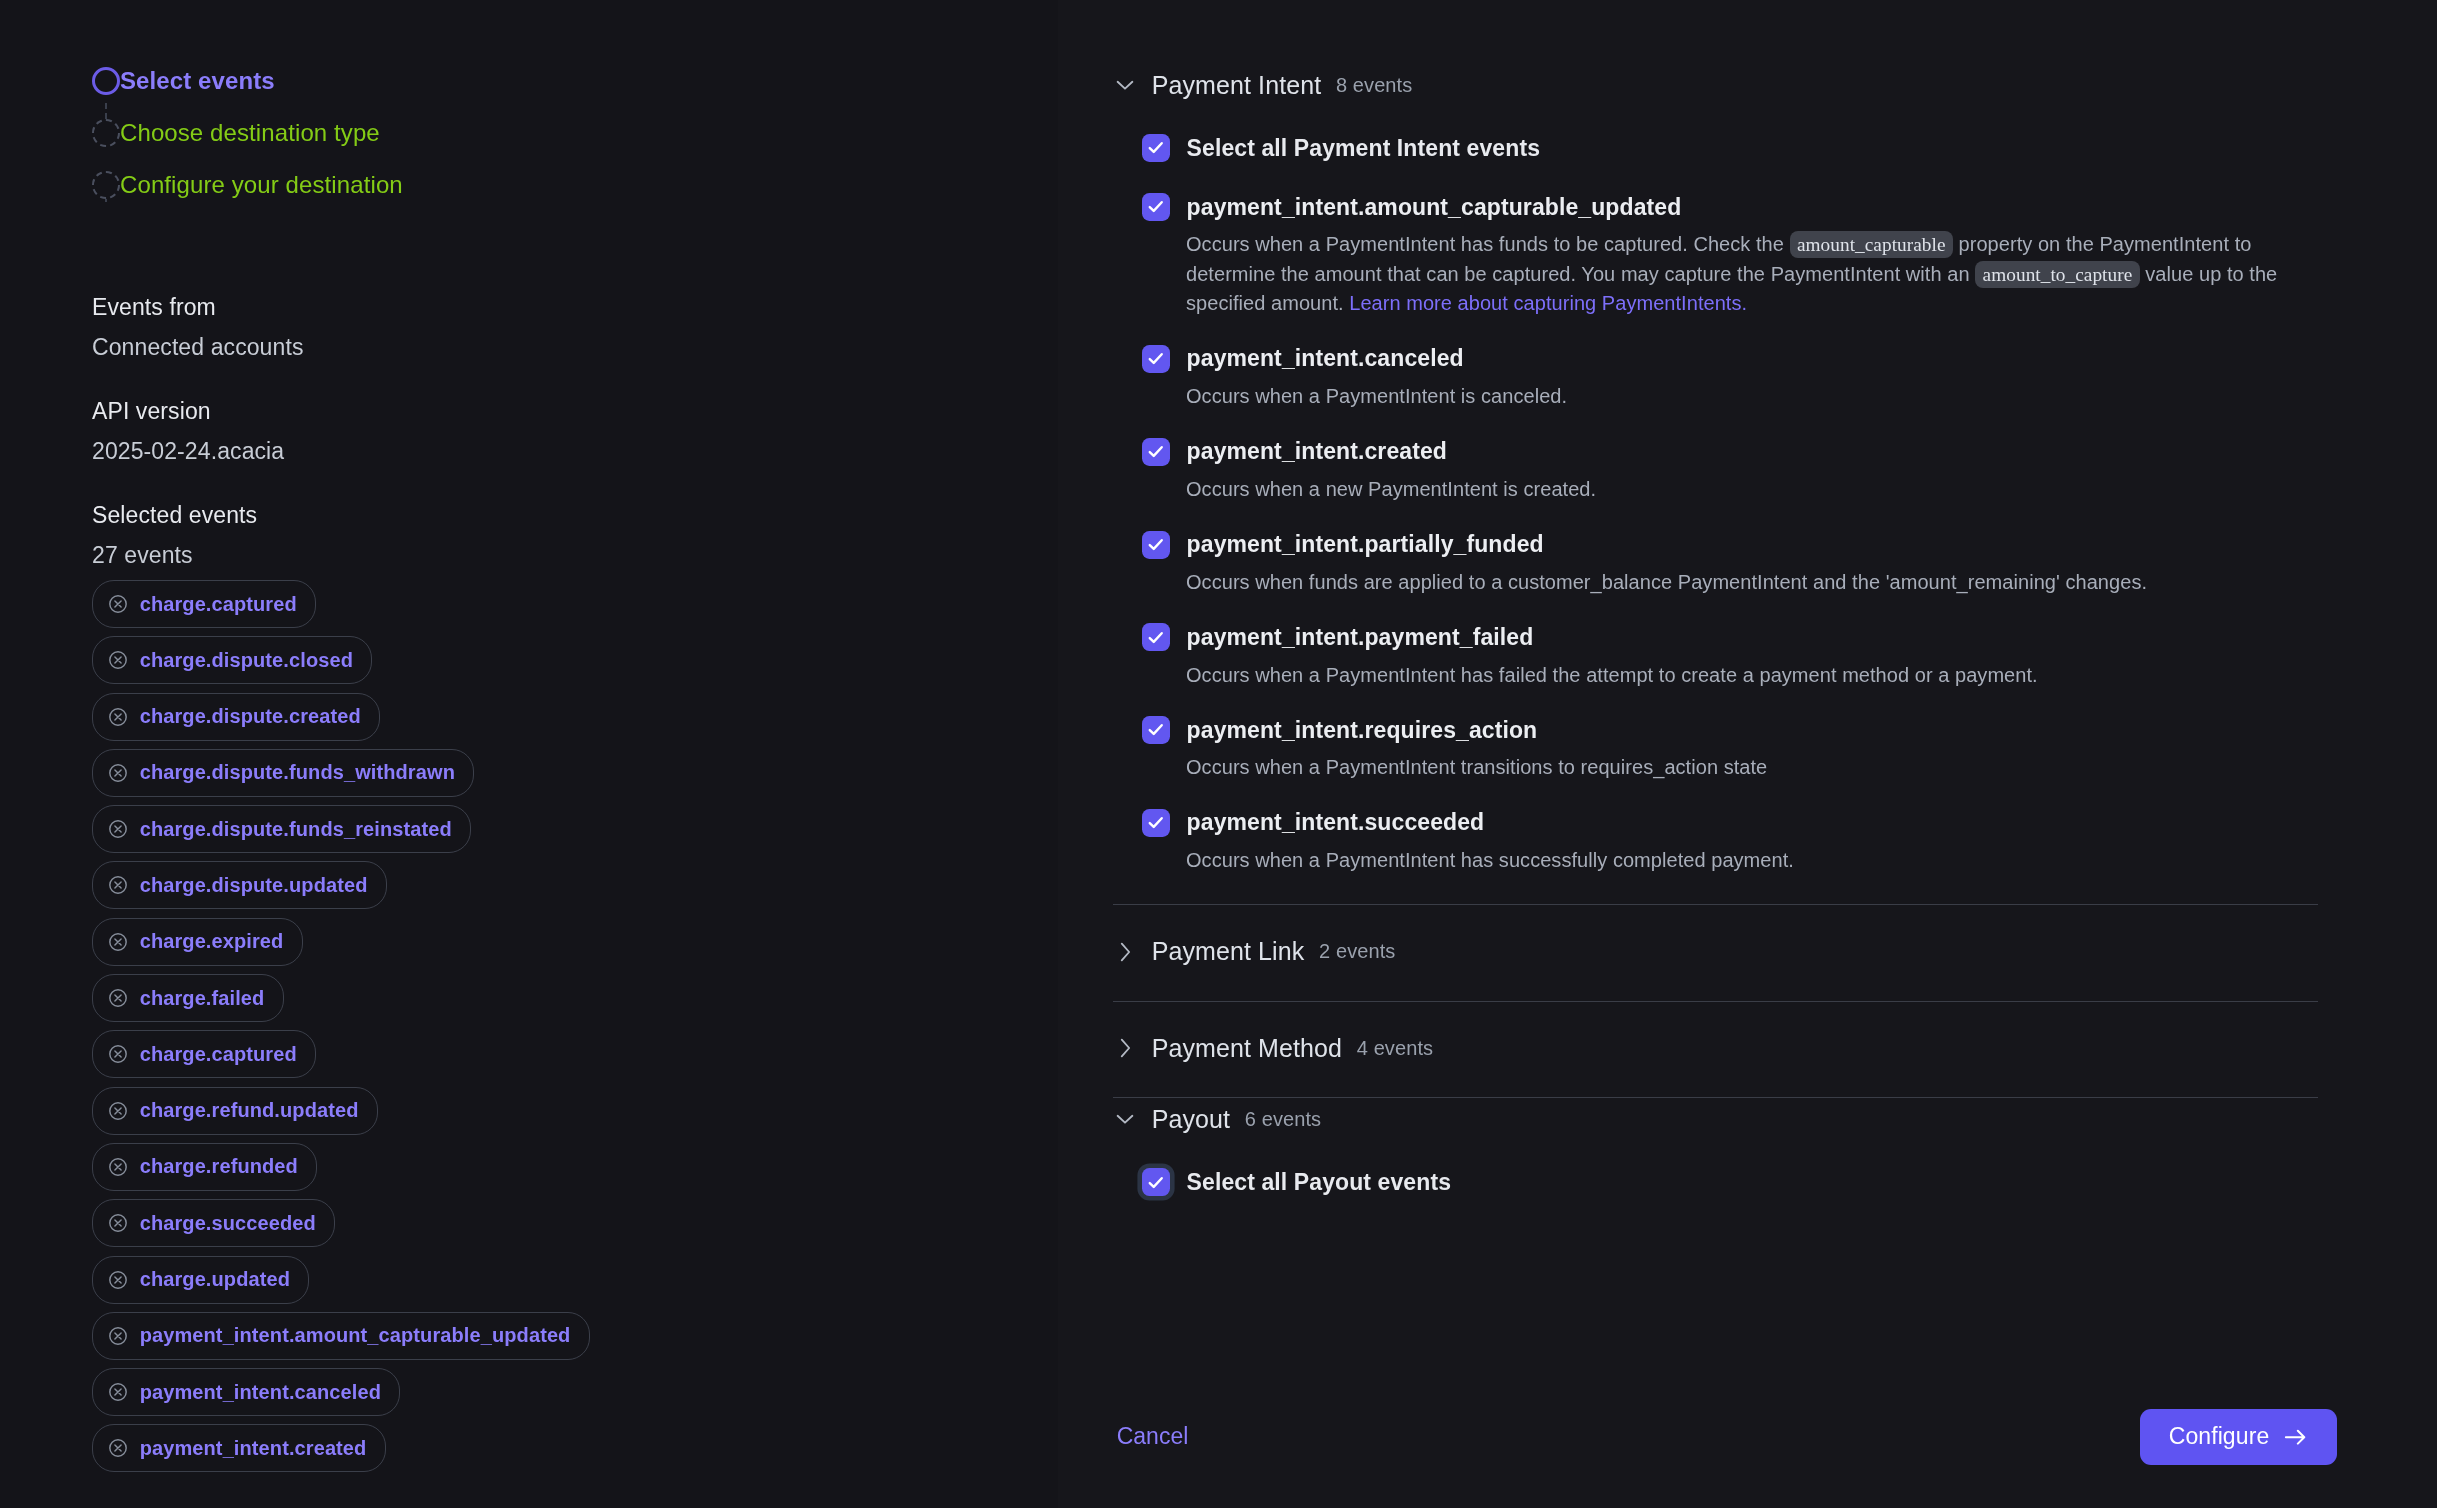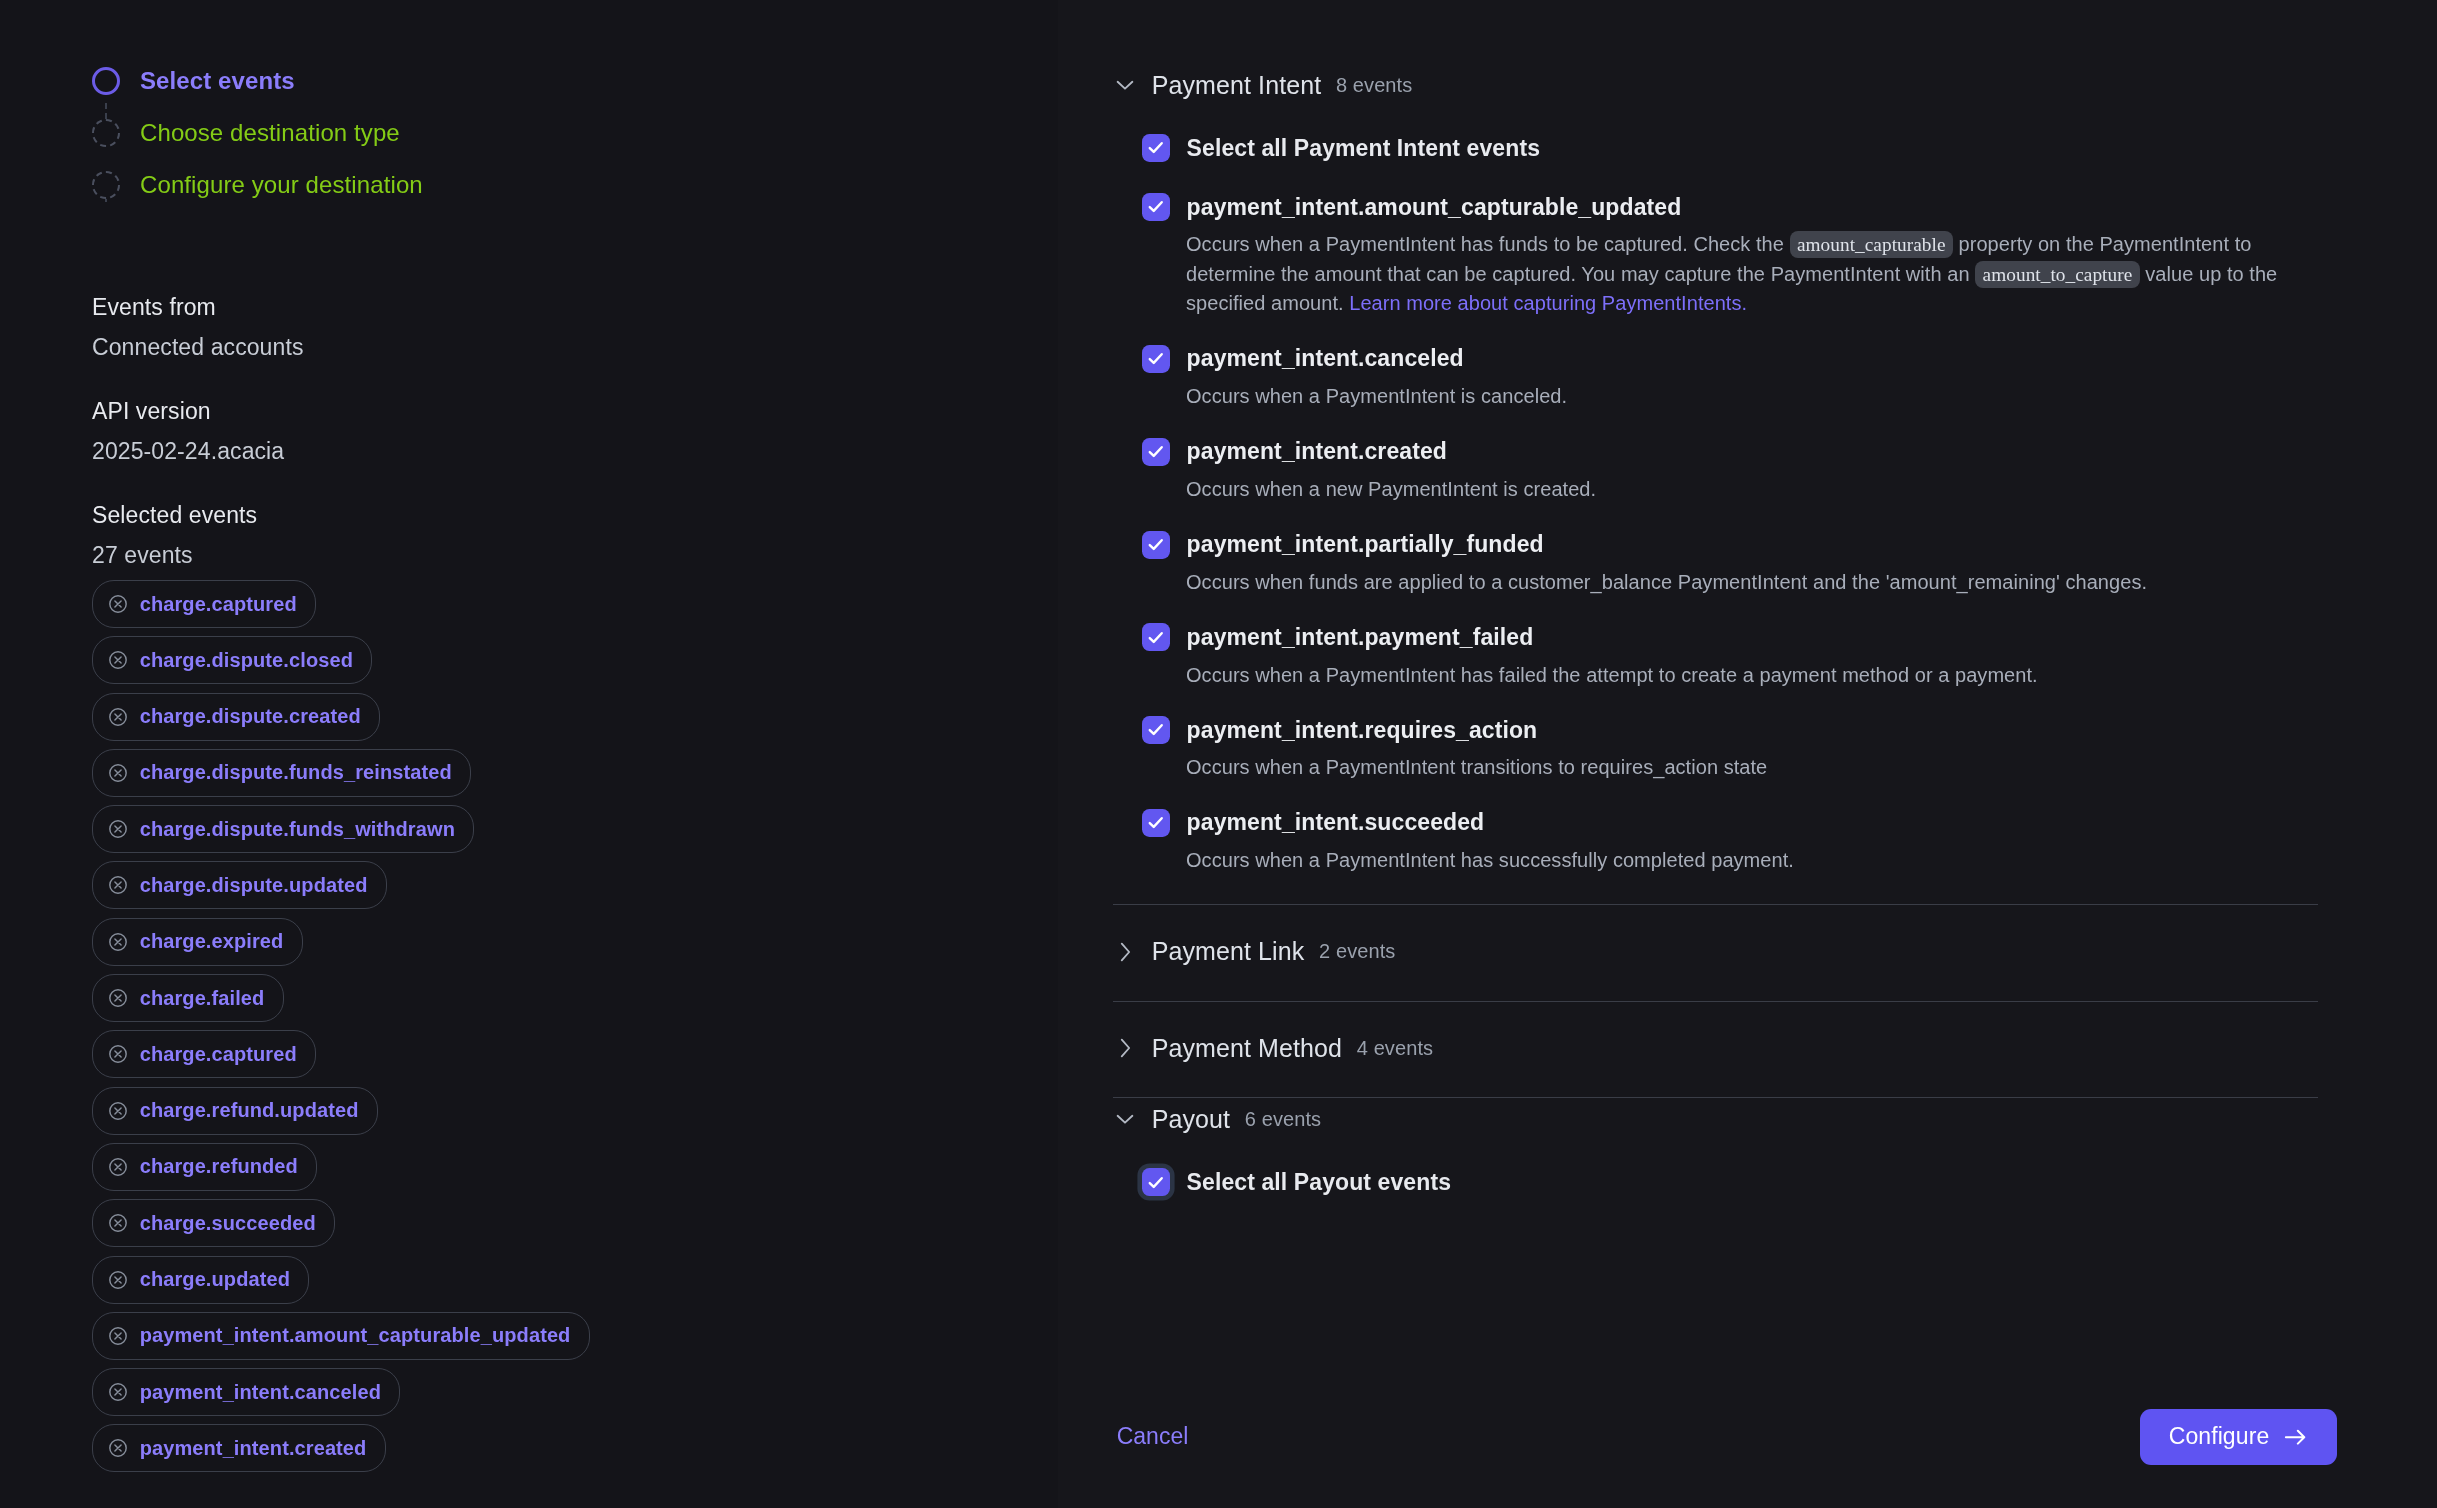--- a/index.html
+++ b/index.html
@@ -30,21 +30,20 @@
     overflow: hidden;
   }
 
   
   .stepper { position: relative; margin-bottom: 83px; }
   .step-row {
     display: flex;
     align-items: center;
     height: 52px;
     position: relative;
-    gap: 20px;
   }
   .step-marker {
     width: 28px; height: 28px;
     border-radius: 50%;
     flex: 0 0 28px;
     position: relative;
     z-index: 2;
     background: #141419;
   }
   .step-marker.active {
@@ -293,28 +292,28 @@
               <circle cx="11" cy="11" r="9" fill="none" stroke="#868d9a" stroke-width="1.6"></circle>
               <path d="M7.6 7.6 L14.4 14.4 M14.4 7.6 L7.6 14.4" stroke="#868d9a" stroke-width="1.6" stroke-linecap="round"></path>
             </svg>
             <span class="chip-label">charge.dispute.created</span>
           </div>
           <div class="chip">
             <svg class="chip-x" viewBox="0 0 22 22">
               <circle cx="11" cy="11" r="9" fill="none" stroke="#868d9a" stroke-width="1.6"></circle>
               <path d="M7.6 7.6 L14.4 14.4 M14.4 7.6 L7.6 14.4" stroke="#868d9a" stroke-width="1.6" stroke-linecap="round"></path>
             </svg>
+            <span class="chip-label">charge.dispute.funds_withdrawn</span>
+          </div>
+          <div class="chip">
+            <svg class="chip-x" viewBox="0 0 22 22">
+              <circle cx="11" cy="11" r="9" fill="none" stroke="#868d9a" stroke-width="1.6"></circle>
+              <path d="M7.6 7.6 L14.4 14.4 M14.4 7.6 L7.6 14.4" stroke="#868d9a" stroke-width="1.6" stroke-linecap="round"></path>
+            </svg>
             <span class="chip-label">charge.dispute.funds_reinstated</span>
-          </div>
-          <div class="chip">
-            <svg class="chip-x" viewBox="0 0 22 22">
-              <circle cx="11" cy="11" r="9" fill="none" stroke="#868d9a" stroke-width="1.6"></circle>
-              <path d="M7.6 7.6 L14.4 14.4 M14.4 7.6 L7.6 14.4" stroke="#868d9a" stroke-width="1.6" stroke-linecap="round"></path>
-            </svg>
-            <span class="chip-label">charge.dispute.funds_withdrawn</span>
           </div>
           <div class="chip">
             <svg class="chip-x" viewBox="0 0 22 22">
               <circle cx="11" cy="11" r="9" fill="none" stroke="#868d9a" stroke-width="1.6"></circle>
               <path d="M7.6 7.6 L14.4 14.4 M14.4 7.6 L7.6 14.4" stroke="#868d9a" stroke-width="1.6" stroke-linecap="round"></path>
             </svg>
             <span class="chip-label">charge.dispute.updated</span>
           </div>
           <div class="chip">
             <svg class="chip-x" viewBox="0 0 22 22">

